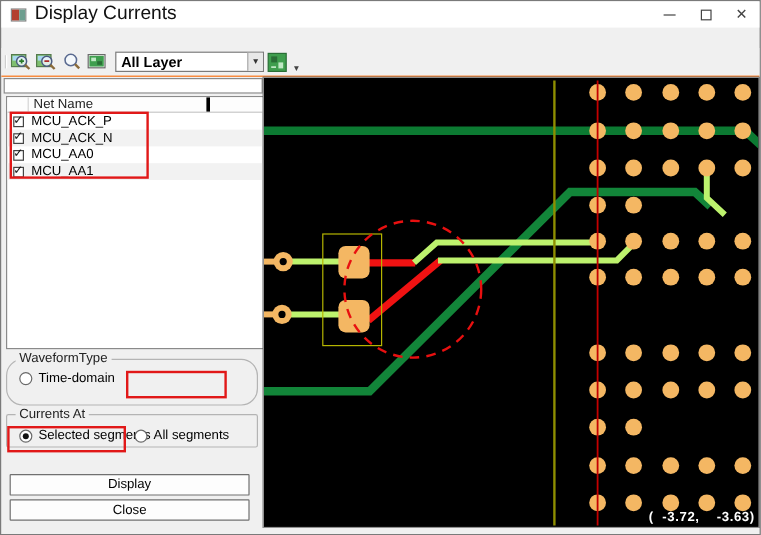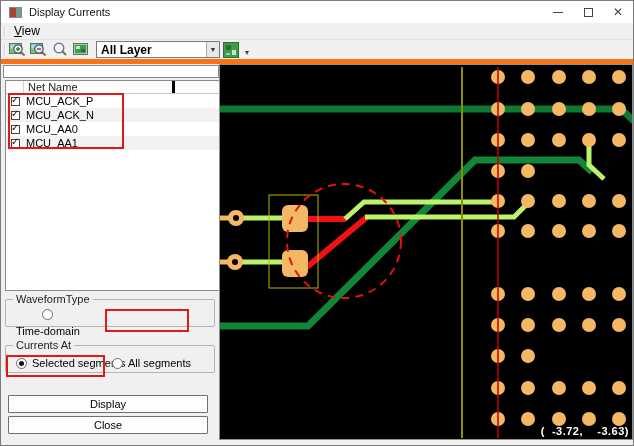--- a/index.html
+++ b/index.html
@@ -8,36 +8,36 @@
 
   .dialog { position:absolute; left:0; top:0; width:634px; height:446px;
             background:#f0f0f0; border:1px solid #7a7a7a; overflow:hidden; }
 
   
   .titlebar { position:absolute; left:0; top:0; width:100%; height:22px; background:#ffffff;
               display:flex; align-items:center; }
   .app-icon { width:13px; height:11px; margin-left:8px; border:1px solid #888; display:flex; }
   .app-icon .l { width:50%; height:100%; background:#b3402e; }
   .app-icon .r { width:50%; height:100%; background:#6d9e8f; }
-  .title-text { margin-left:7px; font-size:11px; color:#111; }
+  .title-text { margin-left:7px; font-size:16px; color:#111; }
   .win-controls { margin-left:auto; display:flex; height:100%; }
   .win-btn { width:30px; height:100%; display:flex; align-items:center; justify-content:center; color:#444; }
   .glyph-min { width:10px; height:1px; background:#444; }
   .glyph-max { width:9px; height:9px; border:1px solid #444; }
   .glyph-close { font-size:12px; line-height:1; }
 
   
   .menubar { position:absolute; left:0; top:22px; width:100%; height:17px; background:#f0f0f0;
              display:flex; align-items:center; border-bottom:1px solid #e2e2e2; }
   .gripper { width:2px; height:11px; border-left:1px solid #cfcfcf; border-right:1px solid #fff; margin-left:3px; }
   .menu-item { padding:2px 8px; font-size:12px; }
   .menu-item::first-letter { text-decoration:underline; }
 
   .toolbar { position:absolute; left:0; top:39px; width:100%; height:24px; background:#f0f0f0;
-             display:flex; align-items:center; border-bottom:5px solid #f97316; }
+             display:flex; align-items:center; border-bottom:1px solid #f97316; }
   .tbtn { width:20px; height:20px; margin-left:1px; display:flex; align-items:center; justify-content:center; }
   .combo { position:relative; width:124px; height:17px; background:#fff; border:1px solid #7a7a7a;
            margin-left:6px; display:flex; align-items:center; }
   .combo-text { font-weight:bold; font-size:12px; padding-left:4px; flex:1; }
   .combo-btn { width:13px; height:100%; background:#e8e8e8; border-left:1px solid #aaa;
                display:flex; align-items:center; justify-content:center; font-size:7px; color:#333; }
   .overflow { margin-left:4px; font-size:8px; color:#444; align-self:flex-end; padding-bottom:2px; }
 
   
   .filter-field { position:absolute; left:2px; top:64px; width:216px; height:13px;
@@ -95,24 +95,20 @@
         </div>
       <div class="win-btn">
           <div class="glyph-max"></div>
         </div>
       <div class="win-btn">
           <span class="glyph-close">✕</span>
         </div>
     </div>
   </div>
 
-  <div class="menubar">
-    <div class="gripper"></div>
-    <div class="menu-item">View</div>
-  </div>
 
   <div class="toolbar">
     <div class="gripper"></div>
     <div class="tbtn">
       <svg width="17" height="17" viewBox="0 0 17 17">
         <rect x="0.5" y="2.5" width="12" height="10" fill="#7fbf6f" stroke="#557a4d"></rect>
         <rect x="1.5" y="3.5" width="10" height="4" fill="#a9d9ef"></rect>
         <circle cx="9" cy="8" r="4.2" fill="#eef6fb" fill-opacity="0.85" stroke="#4a5a80" stroke-width="1.2"></circle>
         <line x1="7" y1="8" x2="11" y2="8" stroke="#2a7a2a" stroke-width="1.4"></line>
         <line x1="9" y1="6" x2="9" y2="10" stroke="#2a7a2a" stroke-width="1.4"></line>
@@ -189,23 +185,23 @@
           <span class="nl-check">
             <span class="tick">✓</span>
           </span>
           <span class="nl-name">MCU_AA1</span>
         </div>
       </div>
   </div>
 
   <div class="red-annotation" style="left:7px; top:92px; width:116px; height:56px;"></div>
 
-  <div class="groupbox" style="left:4px; top:298px; width:210px; height:28px;">
+  <div class="groupbox" style="left:4px; top:298px; width:210px; height:39px;border-radius:14px;">
     <span class="gb-legend">WaveformType</span>
-    <div class="radio-item" style="left:10px; top:9px;flex-direction:column;">
+    <div class="radio-item" style="left:10px; top:9px;">
       <span class="radio"></span>
       <span class="radio-label">Time-domain</span>
     </div>
   </div>
   <div class="red-annotation" style="left:104px; top:308px; width:84px; height:23px;"></div>
 
   <div class="groupbox" style="left:4px; top:344px; width:210px; height:28px;">
     <span class="gb-legend">Currents At</span>
     <div class="radio-item" style="left:10px; top:11px;">
       <span class="radio on"></span>

